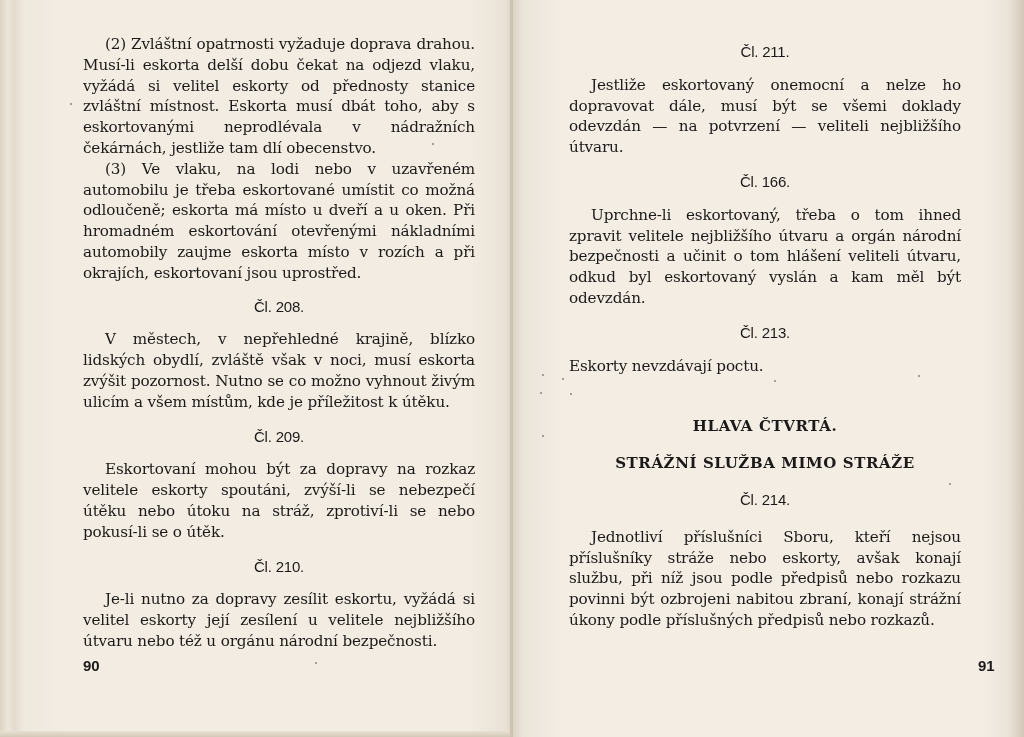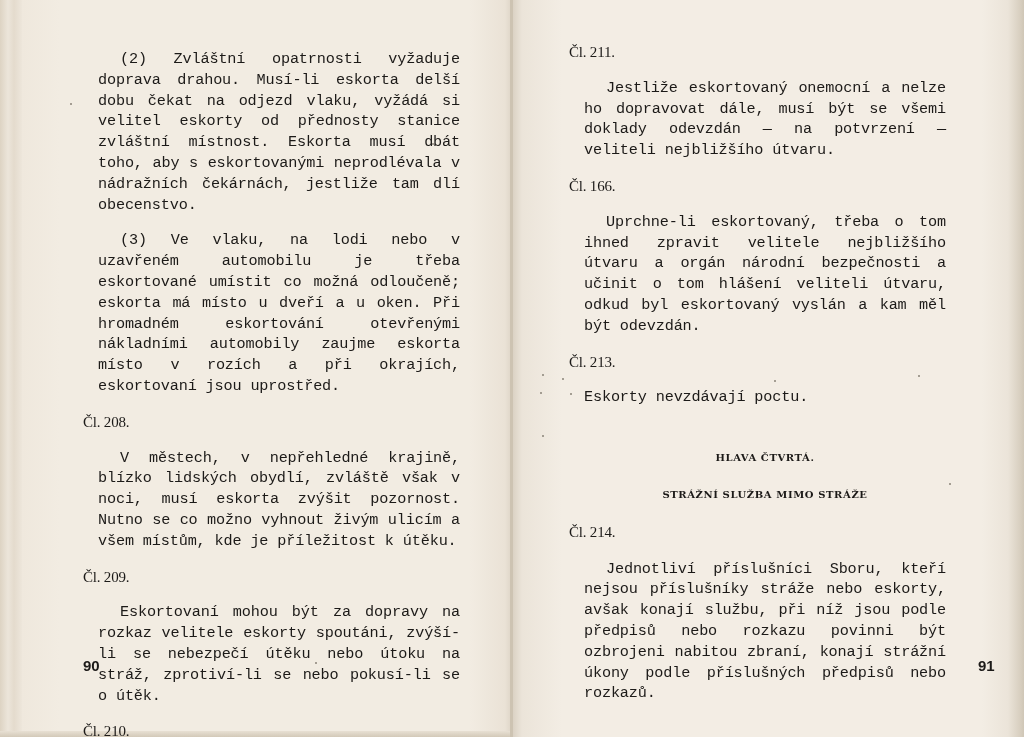--- a/index.html
+++ b/index.html
@@ -56,39 +56,38 @@
     font-family: "DejaVu Serif", serif;
     font-size: 15.2px;
     line-height: 20.8px;
     color: #1c1a18;
     text-align: justify;
     letter-spacing: -0.15px;
   }
   .left .text { left: 83px; width: 392px; }
   .right .text { left: 57px; width: 392px; }
   p {
-    margin: 15px;
+    margin: 0;
     text-indent: 22px;
     text-align: justify;
-    font-family: Liberation Mono, monospace;
   }
   .article-heading {
-    text-align: left;
+    text-align: center;
     text-indent: 0;
-    font-family: Liberation Serif, serif;
+    font-family: Liberation Sans, sans-serif;
     font-size: 15px;
     letter-spacing: -0.2px;
     margin: 14px 0 12px 0;
   }
   .chapter-heading {
     text-align: center;
     text-indent: 0;
     font-family: "DejaVu Serif", serif;
     font-weight: bold;
-    font-size: 10px;
+    font-size: 15px;
     letter-spacing: 0.6px;
     margin: 0;
   }
   .page-number {
     position: absolute;
     font-family: "Liberation Sans", sans-serif;
     font-weight: bold;
     font-size: 15px;
     color: #1c1a18;
     text-align: center;
@@ -113,20 +112,21 @@
       <p>(2) Zvláštní opatrnosti vyžaduje doprava drahou. Musí-li eskorta delší dobu čekat na odjezd vlaku, vyžádá si velitel eskorty od přednosty stanice zvláštní místnost. Eskorta musí dbát toho, aby s eskortovanými neprodlévala v nádražních čekárnách, jestliže tam dlí obecenstvo.</p>
       <p>(3) Ve vlaku, na lodi nebo v uzavřeném automobilu je třeba eskortované umístit co možná odloučeně; eskorta má místo u dveří a u oken. Při hromadném eskortování otevřenými nákladními automobily zaujme eskorta místo v rozích a při okrajích, eskortovaní jsou uprostřed.</p>
 
       <div class="article-heading" style="margin-top:13px;">Čl. 208.</div>
       <p>V městech, v nepřehledné krajině, blízko lidských obydlí, zvláště však v noci, musí eskorta zvýšit pozornost. Nutno se co možno vyhnout živým ulicím a všem místům, kde je příležitost k útěku.</p>
 
       <div class="article-heading">Čl. 209.</div>
       <p>Eskortovaní mohou být za dopravy na rozkaz velitele eskorty spoutáni, zvýší-li se nebezpečí útěku nebo útoku na stráž, zprotiví-li se nebo pokusí-li se o útěk.</p>
 
       <div class="article-heading">Čl. 210.</div>
+      <p>Je-li nutno za dopravy zesílit eskortu, vyžádá si velitel eskorty její zesílení u velitele nejbližšího útvaru nebo též u orgánu národní bezpečnosti.</p>
     </div>
 
     <div class="page-number" style="left:83px; top:657px;">90</div>
 
     <span class="speck" style="left:70px; top:103px;"></span>
     <span class="speck" style="left:432px; top:143px;"></span>
     <span class="speck" style="left:315px; top:662px;"></span>
   </div>
 
   <div class="page right">

